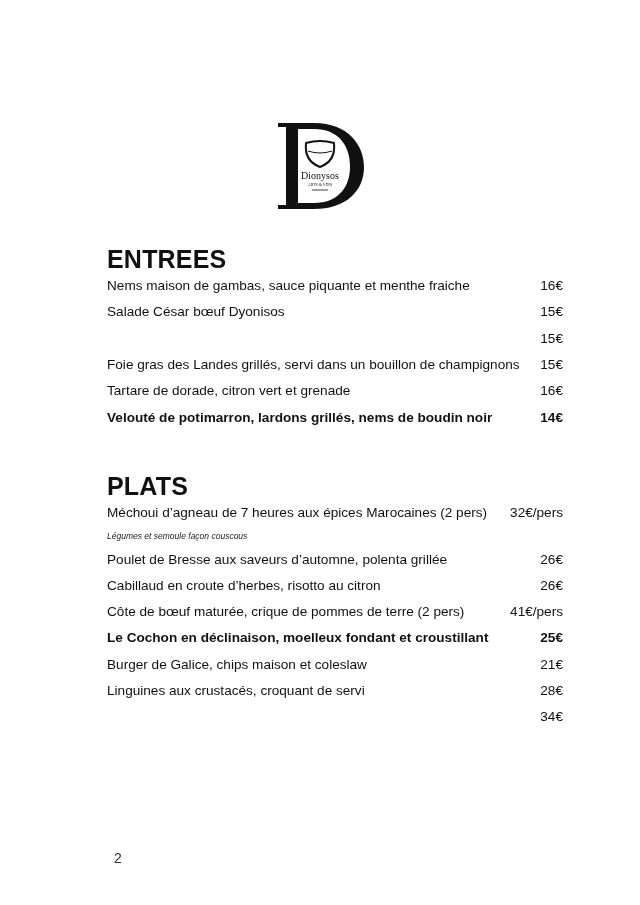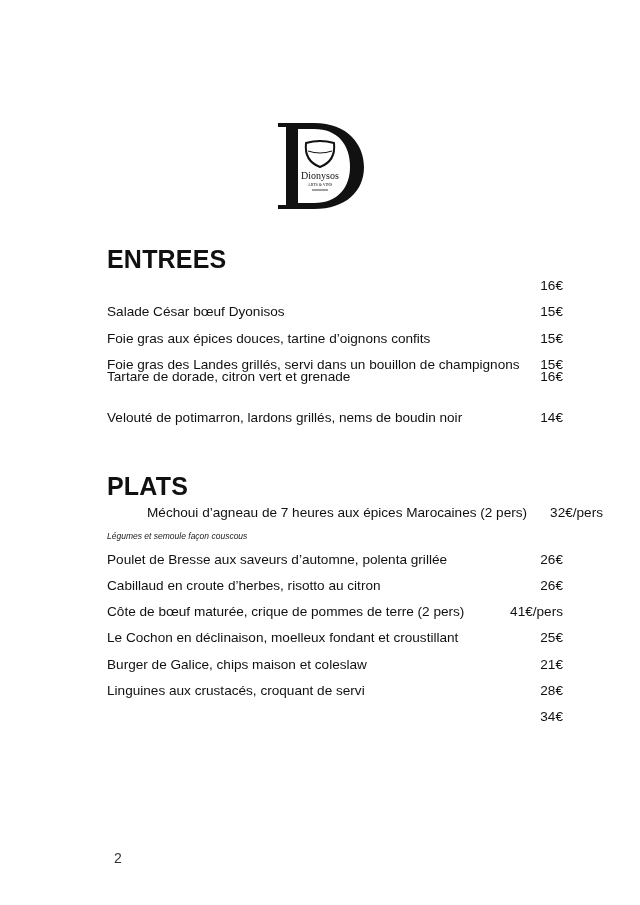--- a/index.html
+++ b/index.html
@@ -23,63 +23,63 @@
     <path d="M32 30 Q44 34 56 30" fill="none" stroke="#111" stroke-width="1"></path>
     <text x="44" y="58" text-anchor="middle" font-family="Liberation Serif, serif" font-size="10" fill="#111">Dionysos</text>
     <text x="44" y="65" text-anchor="middle" font-family="Liberation Serif, serif" font-size="4" fill="#111">ARTS &amp; VINS</text>
     <line x1="36" y1="69" x2="52" y2="69" stroke="#111" stroke-width="0.8"></line>
   </svg>
 </div>
 
 <div class="section-title" style="top:245px;">ENTREES</div>
 
 <div class="row" style="top:276px;">
+  <span class="name">Nems maison de gambas, sauce piquante et menthe fraiche</span>
   <span class="price">16€</span>
 </div>
 <div class="row" style="top:302px;">
   <span class="name">Salade César bœuf Dyonisos</span>
   <span class="price">15€</span>
 </div>
 <div class="row" style="top:329px;">
-  <span class="name">Foie gras aux épices douces, tartine d’oignons confits</span>
   <span class="price">15€</span>
 </div>
 <div class="row" style="top:355px;">
   <span class="name">Foie gras des Landes grillés, servi dans un bouillon de champignons</span>
   <span class="price">15€</span>
 </div>
-<div class="row" style="top:367px;text-align:right;">
+<div class="row" style="top:381px;text-align:right;">
   <span class="name">Tartare de dorade, citron vert et grenade</span>
   <span class="price">16€</span>
 </div>
-<div class="row" style="top:408px;">
+<div class="row" style="top:408px;font-weight:bold;">
   <span class="name">Velouté de potimarron, lardons grillés, nems de boudin noir</span>
   <span class="price">14€</span>
 </div>
 
 <div class="section-title" style="top:472px;">PLATS</div>
 
-<div class="row" style="top:503px;margin-left:40px;">
+<div class="row" style="top:503px;">
   <span class="name">Méchoui d’agneau de 7 heures aux épices Marocaines (2 pers)</span>
   <span class="price">32€/pers</span>
 </div>
 <div class="note" style="top:531px;">Légumes et semoule façon couscous</div>
 <div class="row" style="top:550px;">
   <span class="name">Poulet de Bresse aux saveurs d’automne, polenta grillée</span>
   <span class="price">26€</span>
 </div>
 <div class="row" style="top:576px;">
   <span class="name">Cabillaud en croute d’herbes, risotto au citron</span>
   <span class="price">26€</span>
 </div>
 <div class="row" style="top:602px;">
   <span class="name">Côte de bœuf maturée, crique de pommes de terre  (2 pers)</span>
   <span class="price">41€/pers</span>
 </div>
-<div class="row" style="top:628px;">
+<div class="row" style="top:628px;font-weight:bold;">
   <span class="name">Le Cochon en déclinaison, moelleux fondant et croustillant</span>
   <span class="price">25€</span>
 </div>
 <div class="row" style="top:655px;">
   <span class="name">Burger de Galice, chips maison et coleslaw</span>
   <span class="price">21€</span>
 </div>
 <div class="row" style="top:681px;">
   <span class="name">Linguines aux crustacés, croquant de servi</span>
   <span class="price">28€</span>

